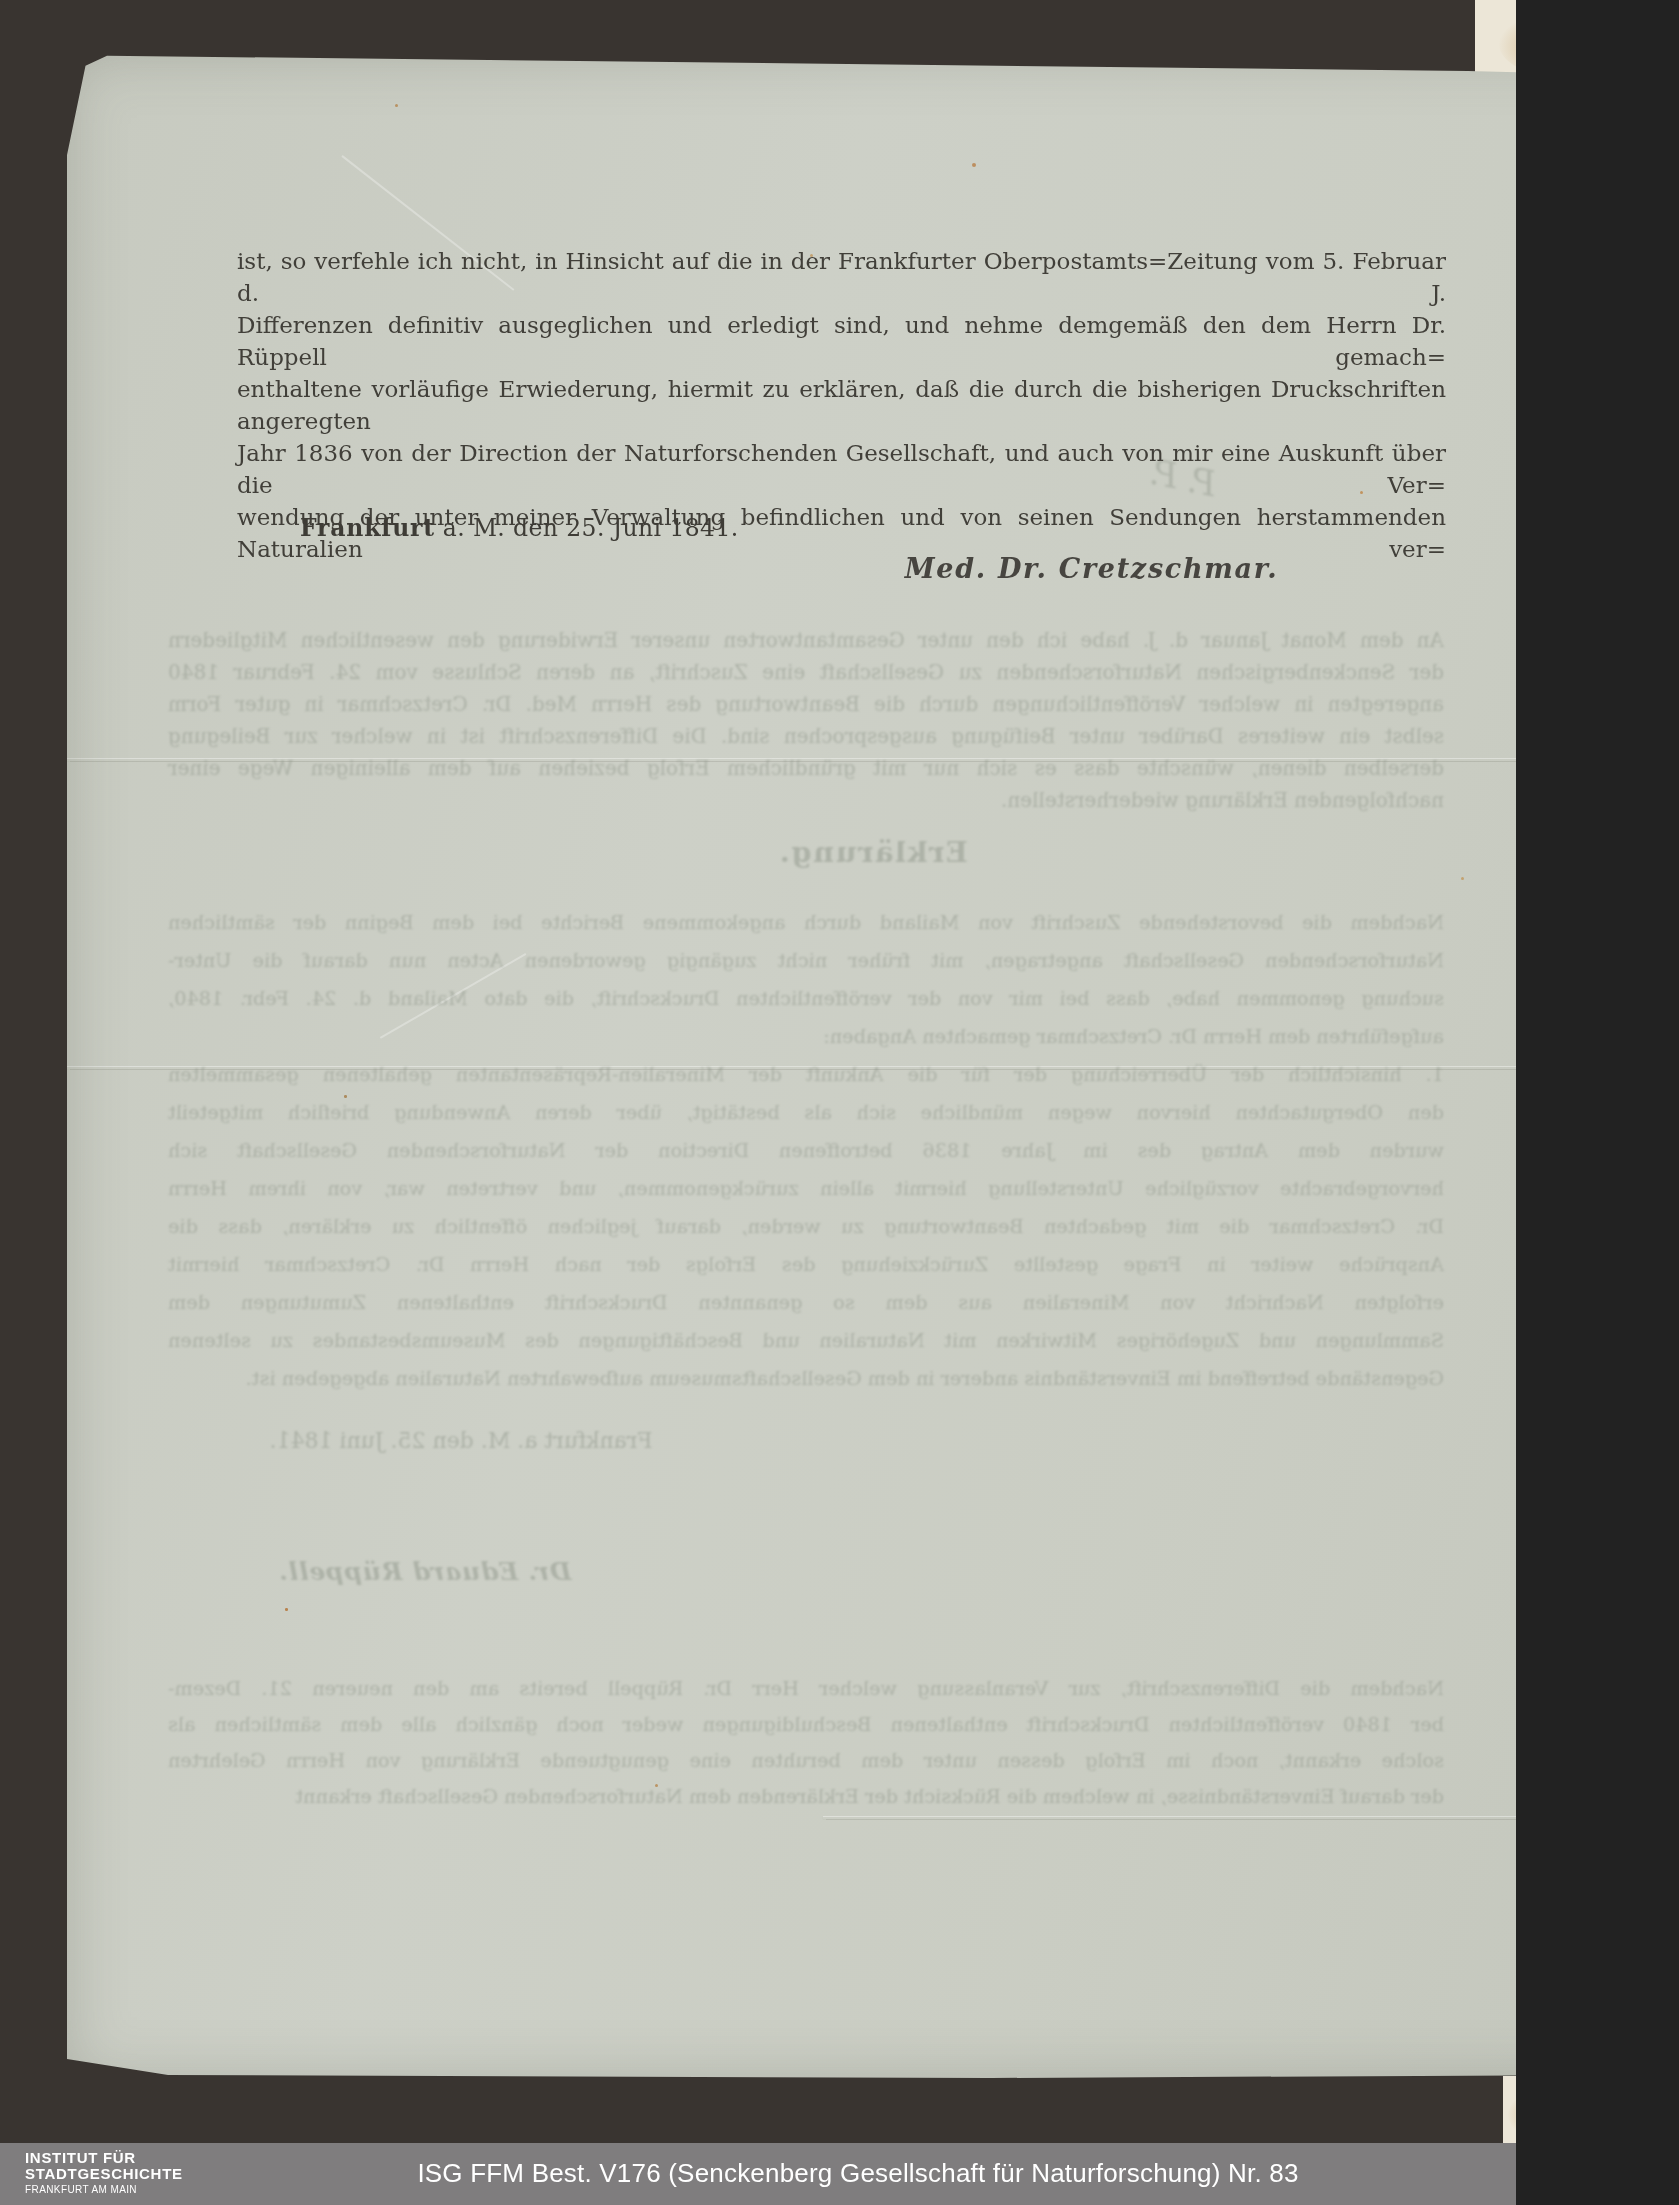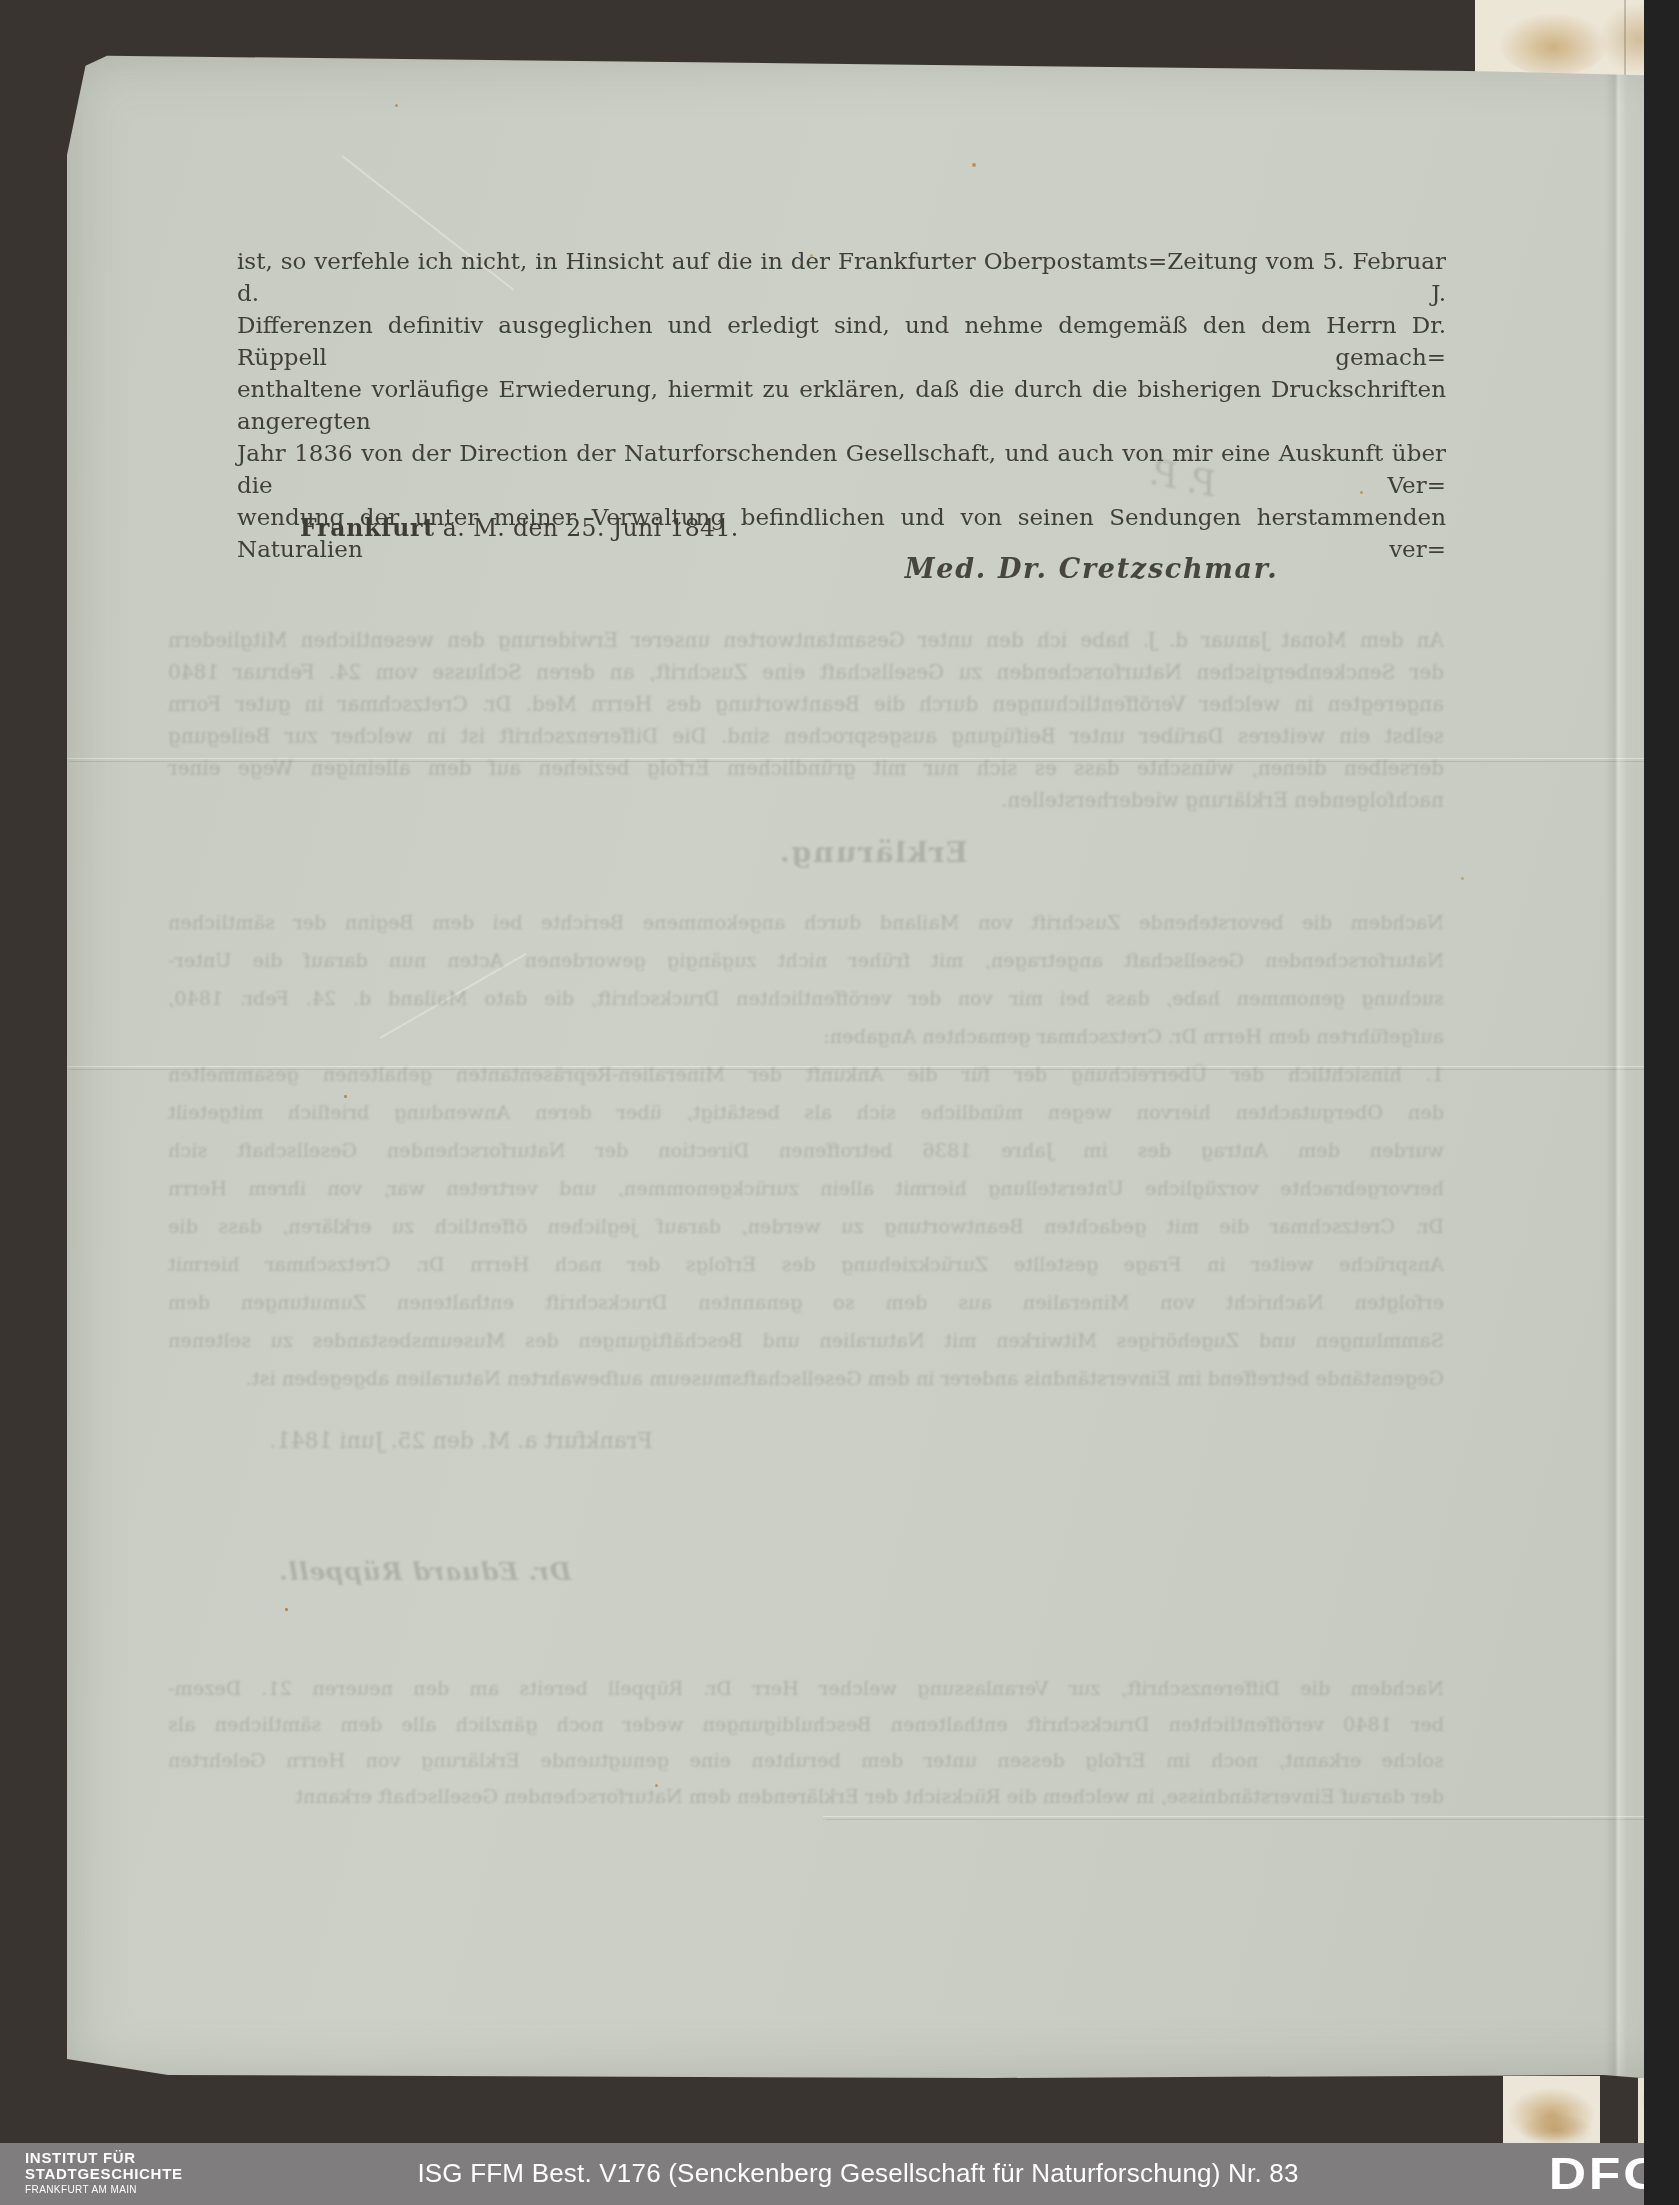--- a/index.html
+++ b/index.html
@@ -1,16 +1,16 @@
 <!DOCTYPE html>
 <html style="font-size:13.4px"><head>
 <meta charset="utf-8">
 <style>
   html,body{margin:0;padding:0;background:#222;}
-  .stage{position:relative;width:1644px;height:2205px;background:#393430;overflow:hidden;
+  .stage{position:relative;width:1516px;height:2205px;background:#393430;overflow:hidden;
          font-family:"DejaVu Serif",serif;}
   
   .white-piece{position:absolute;background:#ece6d7;}
   .wp-top{left:1475px;top:0;width:205px;height:79px;}
   .wp-bot-a{left:1503px;top:2076px;width:97px;height:69px;background:#ece6d8;}
   .wp-bot-b{left:1638px;top:2078px;width:42px;height:67px;background:#e9e3d4;}
   .wp-right{left:1646px;top:1228px;width:34px;height:84px;background:rgba(233,226,211,.95);border-radius:2.5px;}
   .stain{position:absolute;border-radius:50%;}
   .st1{left:23.5px;top:13.4px;width:109px;height:62px;background:radial-gradient(ellipse at 50% 55%,rgba(186,142,74,.6),rgba(186,142,74,0) 72%);}
   .st2{left:124px;top:3.4px;width:79px;height:72px;background:radial-gradient(ellipse,rgba(168,128,62,.4),rgba(168,128,62,0) 70%);}

